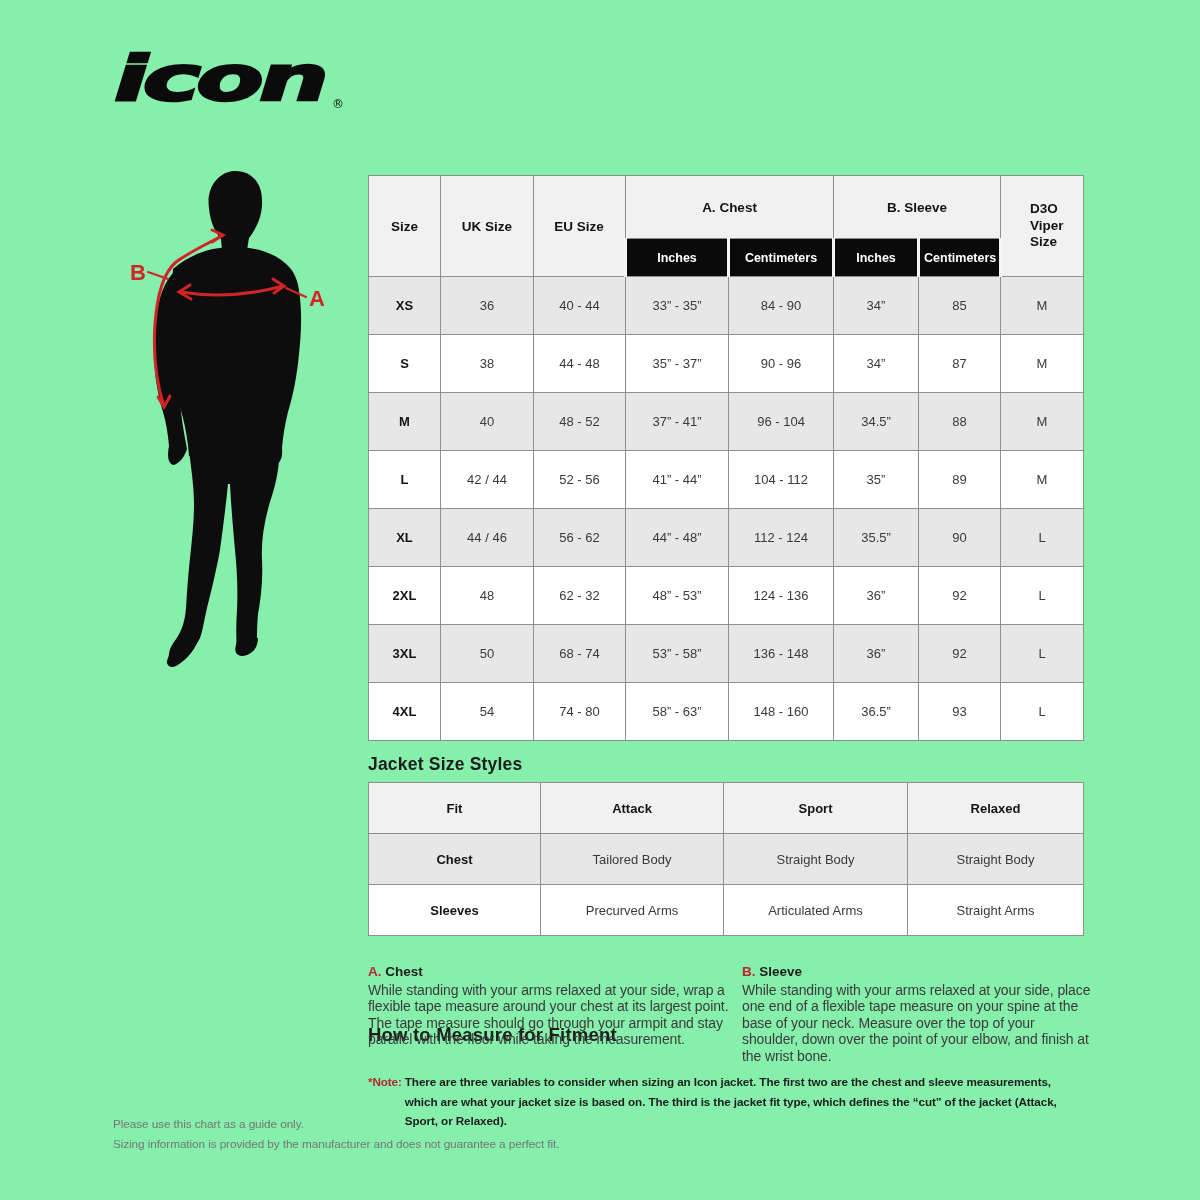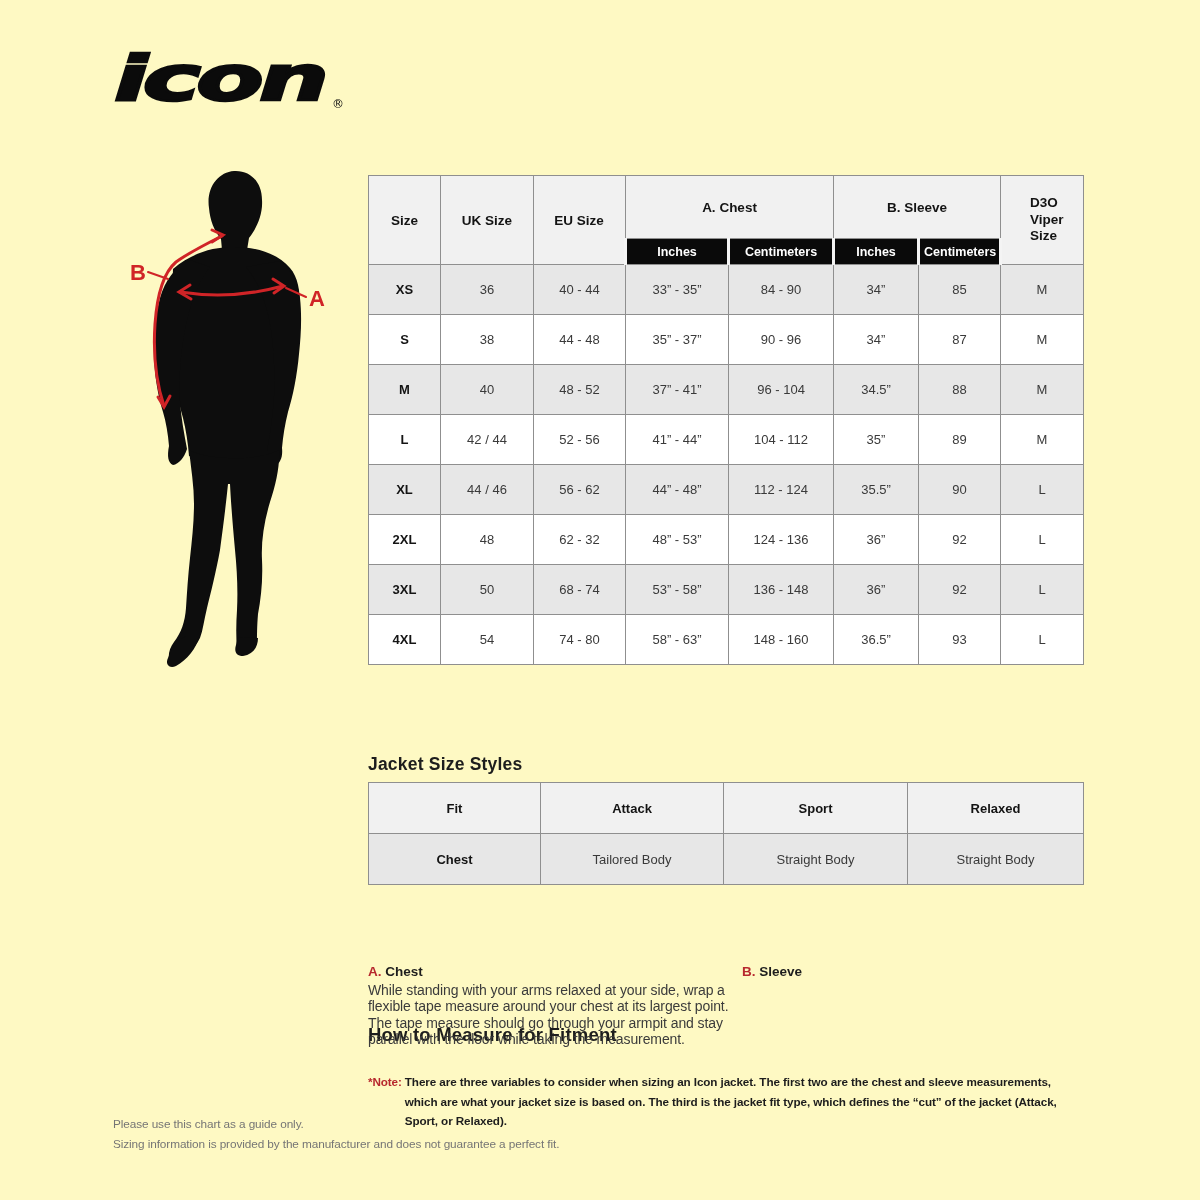--- a/index.html
+++ b/index.html
@@ -1,21 +1,21 @@
 <!DOCTYPE html>
 <html><head>
 <meta charset="utf-8">
 <style>
   * { box-sizing: border-box; }
   html, body { margin: 0; padding: 0; background: #ffffff; }
   .canvas {
     position: relative;
     width: 1200px;
     height: 1200px;
-    background: #fef9c3;
+    background: #86efac;
     font-family: "Liberation Sans", sans-serif;
     color: #1d1d1d;
     overflow: hidden;
   }
 
   
   .logo { position: absolute; left: 110px; top: 46px; }
 
   
   .figure { position: absolute; left: 110px; top: 150px; }
@@ -45,27 +45,27 @@
     font-size: 13px; color: #3a3a3a;
     padding: 0 4px;
   }
   table.size-table thead th {
     background: #f1f1f1; color: #141414;
     font-size: 13.5px; font-weight: bold;
   }
   table.size-table thead tr.top-head th { height: 63px; }
   table.size-table thead th.d3o-head { padding: 0 28px; line-height: 1.25; margin-top: 16px; }
   table.size-table thead tr.sub-head th {
-    height: 26px;
+    height: 38px;
     background: #0a0a0a; color: #ffffff;
     font-size: 12.5px; font-weight: bold;
     border-left: 3px solid #f4f4f4; border-right: 3px solid #f4f4f4;
     border-top: 1px solid #8f8f8f; border-bottom: 1px solid #8f8f8f;
   }
-  table.size-table tbody tr { height: 50px; background: #ffffff; }
+  table.size-table tbody tr { height: 58px; background: #ffffff; }
   table.size-table tbody tr:nth-child(odd) { background: #e7e7e7; }
   table.size-table tbody td:first-child { font-weight: bold; color: #141414; }
 
   
   table.styles-table {
     position: absolute; left: 368px; top: 782px;
     width: 715px; border-collapse: collapse; table-layout: fixed;
   }
   table.styles-table td {
     border: 1px solid #8f8f8f;
@@ -305,32 +305,39 @@
       <td>Attack</td>
       <td>Sport</td>
       <td>Relaxed</td>
     </tr>
     <tr class="row-chest">
       <td class="row-label">Chest</td>
       <td>Tailored Body</td>
       <td>Straight Body</td>
       <td>Straight Body</td>
     </tr>
+    <tr class="row-sleeves">
+      <td class="row-label">Sleeves</td>
+      <td>Precurved Arms</td>
+      <td>Articulated Arms</td>
+      <td>Straight Arms</td>
+    </tr>
   </tbody>
     </table>
 
   <div class="section-title" id="measure-title">How to Measure for Fitment</div>
 
   <div class="measure-col" id="measure-a">
     <p class="m-head"><span class="red-letter">A.</span> <span>Chest</span></p>
     <p class="m-text">While standing with your arms relaxed at your side, wrap a flexible tape measure around your chest at its largest point. The tape measure should go through your armpit and stay parallel with the floor while taking the measurement.</p>
   </div>
 
   <div class="measure-col" id="measure-b">
     <p class="m-head"><span class="red-letter">B.</span> <span>Sleeve</span></p>
+    <p class="m-text">While standing with your arms relaxed at your side, place one end of a flexible tape measure on your spine at the base of your neck. Measure over the top of your shoulder, down over the point of your elbow, and finish at the wrist bone.</p>
   </div>
 
   <div class="note">
     <span class="note-label">*Note:</span>
     <span class="note-text">There are three variables to consider when sizing an Icon jacket. The first two are the chest and sleeve measurements, which are what your jacket size is based on. The third is the jacket fit type, which defines the “cut” of the jacket (Attack, Sport, or Relaxed).</span>
   </div>
 
   <div class="footer">
     <div>Please use this chart as a guide only.</div>
     <div>Sizing information is provided by the manufacturer and does not guarantee a perfect fit.</div>

